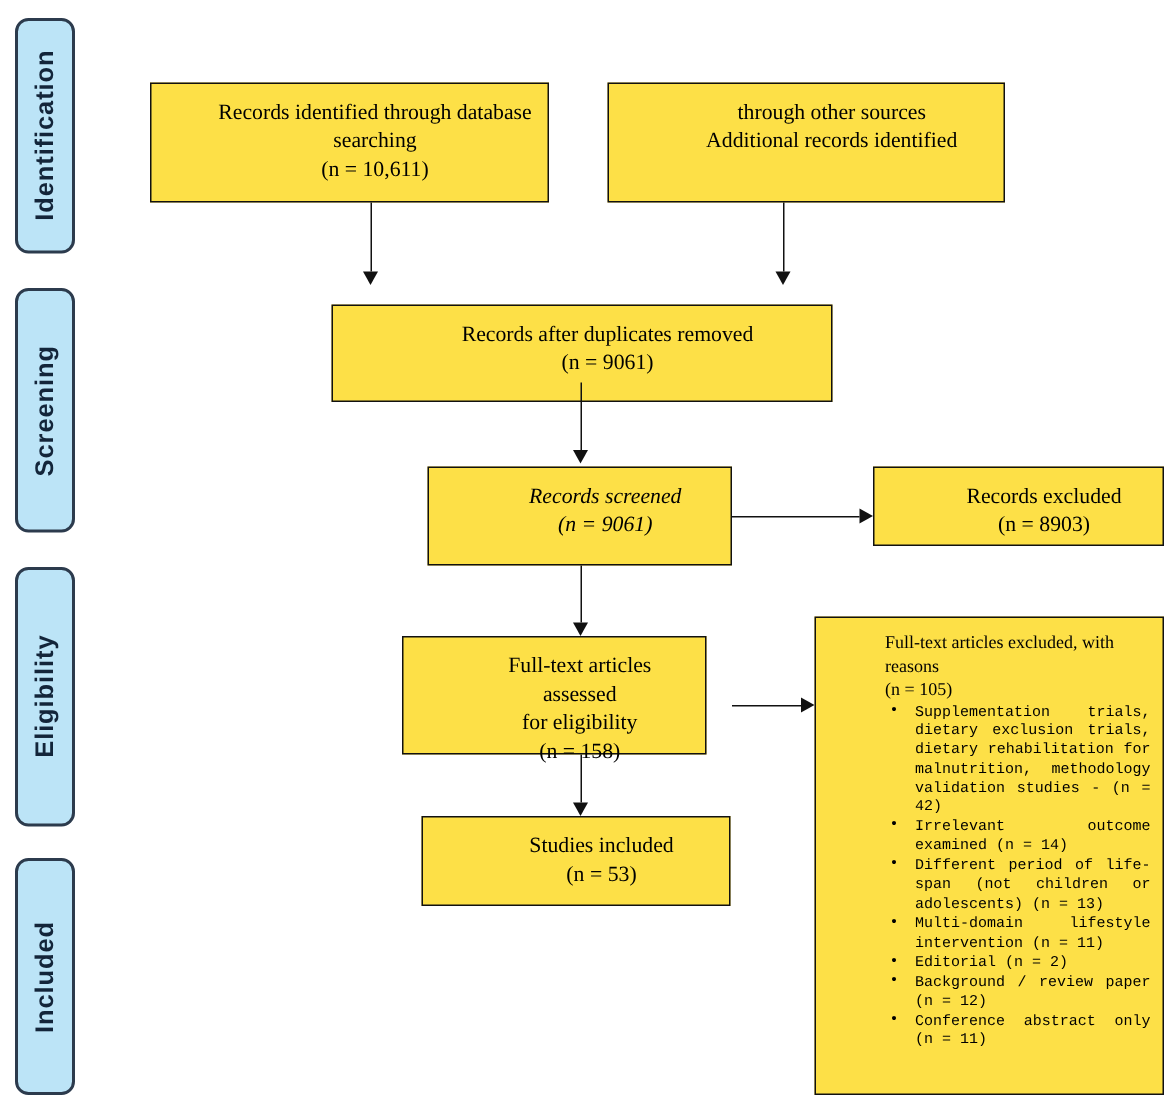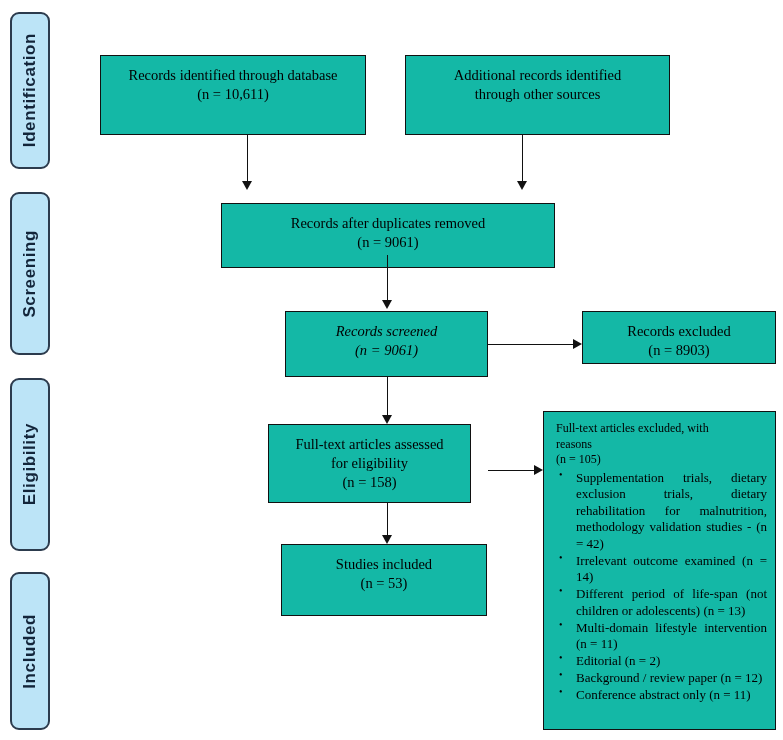--- a/index.html
+++ b/index.html
@@ -40,22 +40,23 @@
     font-size: 17px;
     letter-spacing: 0.6px;
     color: #13253a;
     white-space: nowrap;
   }
 
   
   .box {
     position: absolute;
     box-sizing: border-box;
-    background: #14b8a6;
+    background: #fde047;
     border: 1.6px solid #111111;
+    padding-left: 34px;
   }
   .box-text {
     text-align: center;
     font-size: 14.5px;
     line-height: 1.32;
     padding: 10px 10px 0 10px;
     color: #000000;
   }
   .box-text .nline {
     display: block;
@@ -70,25 +71,26 @@
   }
   .reasons-head .nline { display: block; }
 
   ul.reasons {
     margin: 2px 0 0 0;
     padding: 0 8px 0 10px;
     list-style: none;
   }
   ul.reasons li {
     position: relative;
-    font-size: 13px;
+    font-size: 10px;
     line-height: 1.27;
     text-align: justify;
     padding-left: 22px;
     margin-bottom: 0.5px;
+    font-family: Liberation Mono, monospace;
   }
   ul.reasons li::before {
     content: "\2022";
     position: absolute;
     left: 5px;
     top: -1px;
     font-size: 10px;
   }
 
   
@@ -134,28 +136,29 @@
     <span class="stage-label">Eligibility</span>
   </div>
 
   <div class="stage" style="top:572px; height:158px;">
     <span class="stage-label">Included</span>
   </div>
 
   <div class="box" style="left:100px; top:55px; width:266px; height:80px;">
     <div class="box-text">
       <span class="nline">Records identified through database</span>
+      <span class="nline">searching</span>
       <span class="nline">(n = 10,611)</span>
     </div>
   </div>
 
   <div class="box" style="left:405px; top:55px; width:265px; height:80px;">
     <div class="box-text">
+      <span class="nline">through other sources</span>
       <span class="nline">Additional records identified</span>
-      <span class="nline">through other sources</span>
     </div>
   </div>
 
   <div class="vline" style="left:247px; top:135px; height:46px;"></div>
   <div class="arrow-down" style="left:242px; top:181px;"></div>
 
   <div class="vline" style="left:522px; top:135px; height:46px;"></div>
   <div class="arrow-down" style="left:517px; top:181px;"></div>
 
   <div class="box" style="left:221px; top:203px; width:334px; height:65px;">
@@ -195,21 +198,21 @@
       <span class="nline">(n = 158)</span>
     </div>
   </div>
 
   <div class="hline" style="left:488px; top:470px; width:46px;"></div>
   <div class="arrow-right" style="left:534px; top:464.5px;"></div>
 
   <div class="vline" style="left:387px; top:503px; height:32px;"></div>
   <div class="arrow-down" style="left:382px; top:535px;"></div>
 
-  <div class="box" style="left:281px; top:544px; width:206px; height:72px;">
+  <div class="box" style="left:281px; top:544px; width:206px; height:60px;">
     <div class="box-text">
       <span class="nline">Studies included</span>
       <span class="nline">(n = 53)</span>
     </div>
   </div>
 
   <div class="box" style="left:543px; top:411px; width:233px; height:319px;">
     <div class="reasons-head">
       <span class="nline">Full-text articles excluded, with</span>
       <span class="nline">reasons</span>

